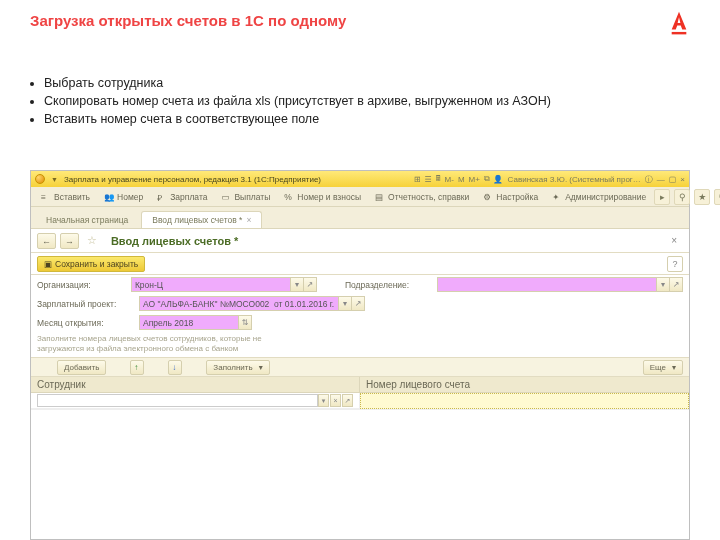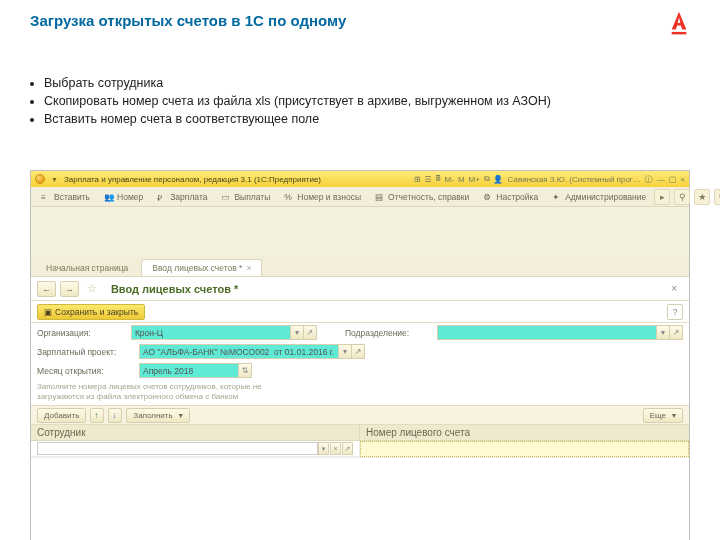--- a/index.html
+++ b/index.html
@@ -1,60 +1,60 @@
 <!DOCTYPE html>
 <html><head>
 <meta charset="utf-8">
 <style>
   * { box-sizing: border-box; margin: 0; padding: 0; font-family: Arial, sans-serif; }
   body { width: 720px; height: 540px; background: #fff; position: relative; font-size: 11px; }
-  .slide-title { position: absolute; top: 12px; left: 30px; font-size: 15px; font-weight: bold; color: #0369a1; }
+  .slide-title { position: absolute; top: 12px; left: 30px; font-size: 15px; font-weight: bold; color: #ef4444; }
   .logo { position: absolute; top: 10px; right: 28px; }
   .logo-a { width: 26px; height: 26px; }
   .bullets { position: absolute; top: 74px; left: 30px; font-size: 12.5px; color: #222; line-height: 1.45; }
   .bullets li { margin-left: 14px; list-style: disc; }
 
   .appwin { position: absolute; top: 170px; left: 30px; width: 660px; border: 1px solid #bfbfbf; background: #f5f1df; font-size: 9px; color: #5a5a4b; }
 
   .titlebar { height: 16px; background: linear-gradient(#ffe979,#f6d23a); display: flex; align-items: center; padding: 0 4px; gap: 6px; }
   .titlebar .orb { width: 10px; height: 10px; border-radius: 50%; background: radial-gradient(circle at 30% 30%, #ffd66b, #e08a00); border: 1px solid #c99300; }
   .titlebar .wintitle { font-size: 8px; color: #46441f; flex: 1; white-space: nowrap; overflow: hidden; }
   .titlebar .winicons { display: flex; gap: 4px; align-items: center; }
   .titlebar .winicons span { font-size: 8px; color: #7a7a5c; }
 
   .menubar { height: 20px; background: #f3eeda; border-bottom: 1px solid #dcd6ba; display: flex; align-items: center; padding: 0 4px; gap: 2px; }
   .menuitem { display: flex; align-items: center; gap: 3px; padding: 2px 6px; font-size: 8.5px; color: #6b6956; border-radius: 2px; white-space: nowrap; }
   .menuitem .mi { width: 10px; height: 10px; display: inline-block; }
   .menubar .right { margin-left: auto; display: flex; gap: 4px; }
   .iconbtn { width: 16px; height: 16px; border: 1px solid #dfd8b8; border-radius: 2px; background: #f7f1d8; display: flex; align-items: center; justify-content: center; font-size: 9px; color: #7a7a5c; }
 
-  .tabbar { height: 22px; background: #f3eeda; border-bottom: 1px solid #dcd6ba; display: flex; align-items: flex-end; padding: 0 4px; gap: 2px; margin-top: 48px; }
+  .tabbar { height: 22px; background: #f3eeda; border-bottom: 1px solid #dcd6ba; display: flex; align-items: flex-end; padding: 0 4px; gap: 2px; }
   .tab { padding: 3px 10px; font-size: 8.5px; color: #7a7a5c; border: 1px solid transparent; border-bottom: none; }
   .tab.active { background: #fff; border-color: #dcd6ba; border-radius: 3px 3px 0 0; }
   .tab .x { margin-left: 4px; color: #aaa; }
 
   .toolbar { height: 24px; background: #fff; border-bottom: 1px solid #e2dcc2; display: flex; align-items: center; padding: 0 6px; gap: 4px; }
   .tbbtn { height: 16px; min-width: 18px; border: 1px solid #d5cfae; border-radius: 2px; background: linear-gradient(#fdfae9,#f0e8c4); display: flex; align-items: center; justify-content: center; font-size: 9px; color: #6b6956; padding: 0 4px; }
   .star { color: #c8c39f; font-size: 11px; padding: 0 4px; }
   .formtitle { font-size: 11px; font-weight: bold; color: #4b6c25; margin-left: 6px; }
   .close-x { margin-left: auto; font-size: 10px; color: #888; padding: 0 6px; }
 
   .actionbar { height: 22px; background: #fff; display: flex; align-items: center; padding: 2px 6px; gap: 4px; border-bottom: 1px solid #e2dcc2; }
   .savebtn { height: 16px; background: linear-gradient(#fbe96d,#eec936); border: 1px solid #d0b83b; border-radius: 2px; padding: 0 6px; font-size: 8.5px; color: #4d4420; display: flex; align-items: center; gap: 3px; }
   .helpbtn { margin-left: auto; width: 16px; height: 16px; border: 1px solid #d5cfae; border-radius: 2px; display: flex; align-items: center; justify-content: center; font-size: 9px; color: #888; }
 
   .formrow { background: #fff; display: flex; align-items: center; padding: 2px 6px; gap: 20px; font-size: 8.5px; color: #6b6956; min-height: 18px; }
   .formrow .lbl { width: 82px; }
   .field { display: flex; align-items: center; height: 15px; }
-  .field input { height: 15px; border: 1px solid #d5cfae; background: #5eead4; font-size: 8.5px; padding: 0 3px; color: #555; }
+  .field input { height: 15px; border: 1px solid #d5cfae; background: #f0abfc; font-size: 8.5px; padding: 0 3px; color: #555; }
   .fbtn { width: 13px; height: 15px; border: 1px solid #d5cfae; border-left: none; background: linear-gradient(#fdfae9,#f0e8c4); font-size: 8px; color: #888; display: flex; align-items: center; justify-content: center; }
   .hint { font-size: 8px; color: #a7a48d; padding: 2px 6px 4px; background: #fff; line-height: 1.2; }
 
   .listtools { background: #f7f3e0; border-top: 1px solid #e2dcc2; border-bottom: 1px solid #e2dcc2; height: 20px; display: flex; align-items: center; padding: 0 6px; gap: 4px; }
-  .ltbtn { height: 15px; border: 1px solid #d5cfae; border-radius: 2px; background: linear-gradient(#fdfae9,#f0e8c4); padding: 0 6px; font-size: 8px; color: #6b6956; display: flex; align-items: center; gap: 3px; }
+  .ltbtn { height: 15px; border: 1px solid #d5cfae; border-radius: 2px; background: linear-gradient(#fdfae9,#f0e8c4); padding: 0 6px; font-size: 8px; color: #6b6956; display: flex; align-items: center; gap: 3px; margin-left: 20px; }
   .more { margin-left: auto; }
 
   .gridhead { background: #efe9ce; border-bottom: 1px solid #dcd6ba; height: 16px; display: flex; font-size: 10px; color: #6b6956; }
   .col1 { width: 50%; padding: 2px 6px; border-right: 1px solid #dcd6ba; }
   .col2 { width: 50%; padding: 2px 6px; }
 
   .gridrow { height: 16px; display: flex; }
   .gridcell { border-right: 1px solid #eee; border-bottom: 1px solid #eee; font-size: 8.5px; padding: 1px 6px; display: flex; align-items: center; }
   .gridrow .c1 { width: 50%; background: #fff; }
   .gridrow .c2 { width: 50%; }

